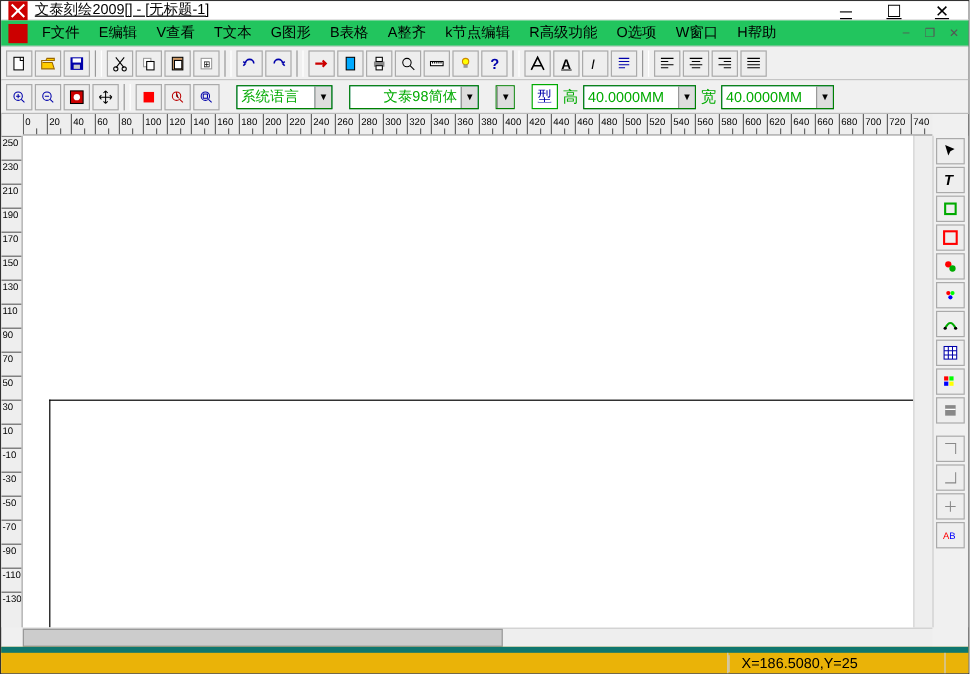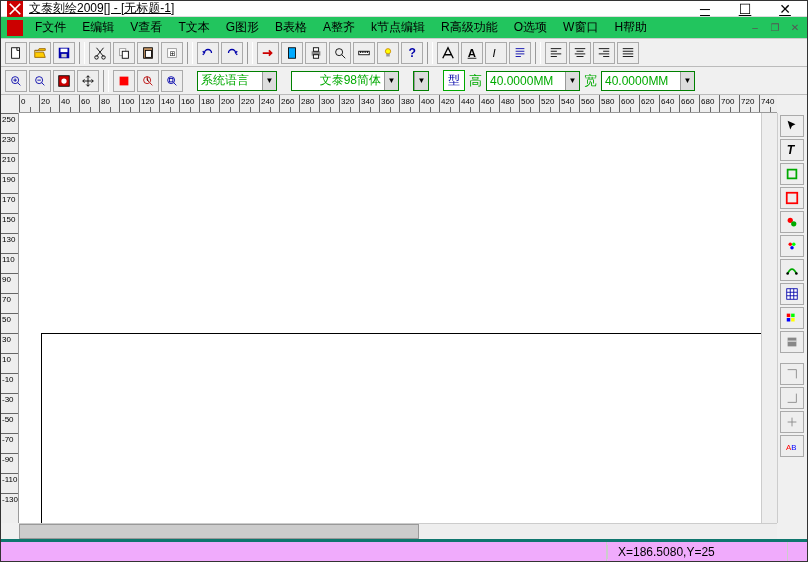--- a/index.html
+++ b/index.html
@@ -42,21 +42,21 @@
 .page-edge { position: absolute; left: 22px; top: 220px; right: 0; height: 1px; background: #000; }
 .page-edge-v { position: absolute; left: 22px; top: 220px; bottom: 0; width: 1px; background: #000; }
 
 .vtoolbar { width: 30px; background: #f0f0f0; padding: 2px; display: flex; flex-direction: column; gap: 2px; border-left: 1px solid #ccc; }
 .vtoolbar .tbtn { width: 24px; height: 22px; }
 
 .scroll-h { height: 16px; background: #eee; border-top: 1px solid #ccc; margin-left: 18px; margin-right: 30px; display: flex; }
 .scroll-h .thumb { width: 400px; height: 100%; background: #ccc; border: 1px solid #999; }
 .scroll-v { width: 16px; background: #eee; border-left: 1px solid #ccc; display: flex; flex-direction: column; }
 
-.statusbar { height: 22px; background: #f0abfc; border-top: 3px solid #0f766e; display: flex; align-items: center; font-size: 12px; }
+.statusbar { height: 22px; background: #eab308; border-top: 5px solid #0f766e; display: flex; align-items: center; font-size: 12px; }
 .statusbar .coord { margin-left: auto; padding: 0 40px 0 10px; border-left: 1px solid #ccc; min-width: 180px; }
 .statusbar .seg { flex:1; border-right: 1px solid #ccc; height: 100%; }
 
 svg { width: 14px; height: 14px; }
 </style>
 </head>
 <body>
 
 <div class="window">
   <div class="titlebar">

